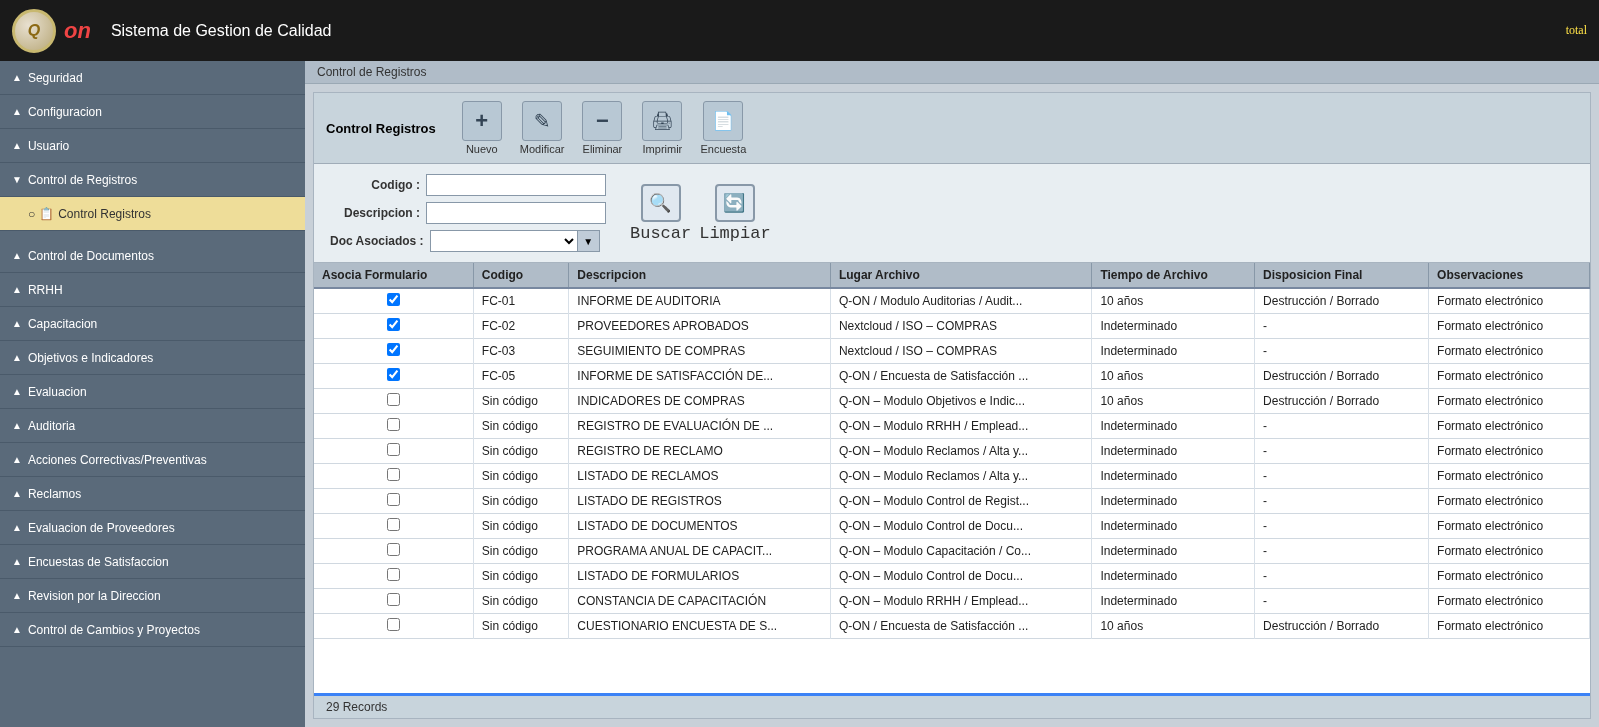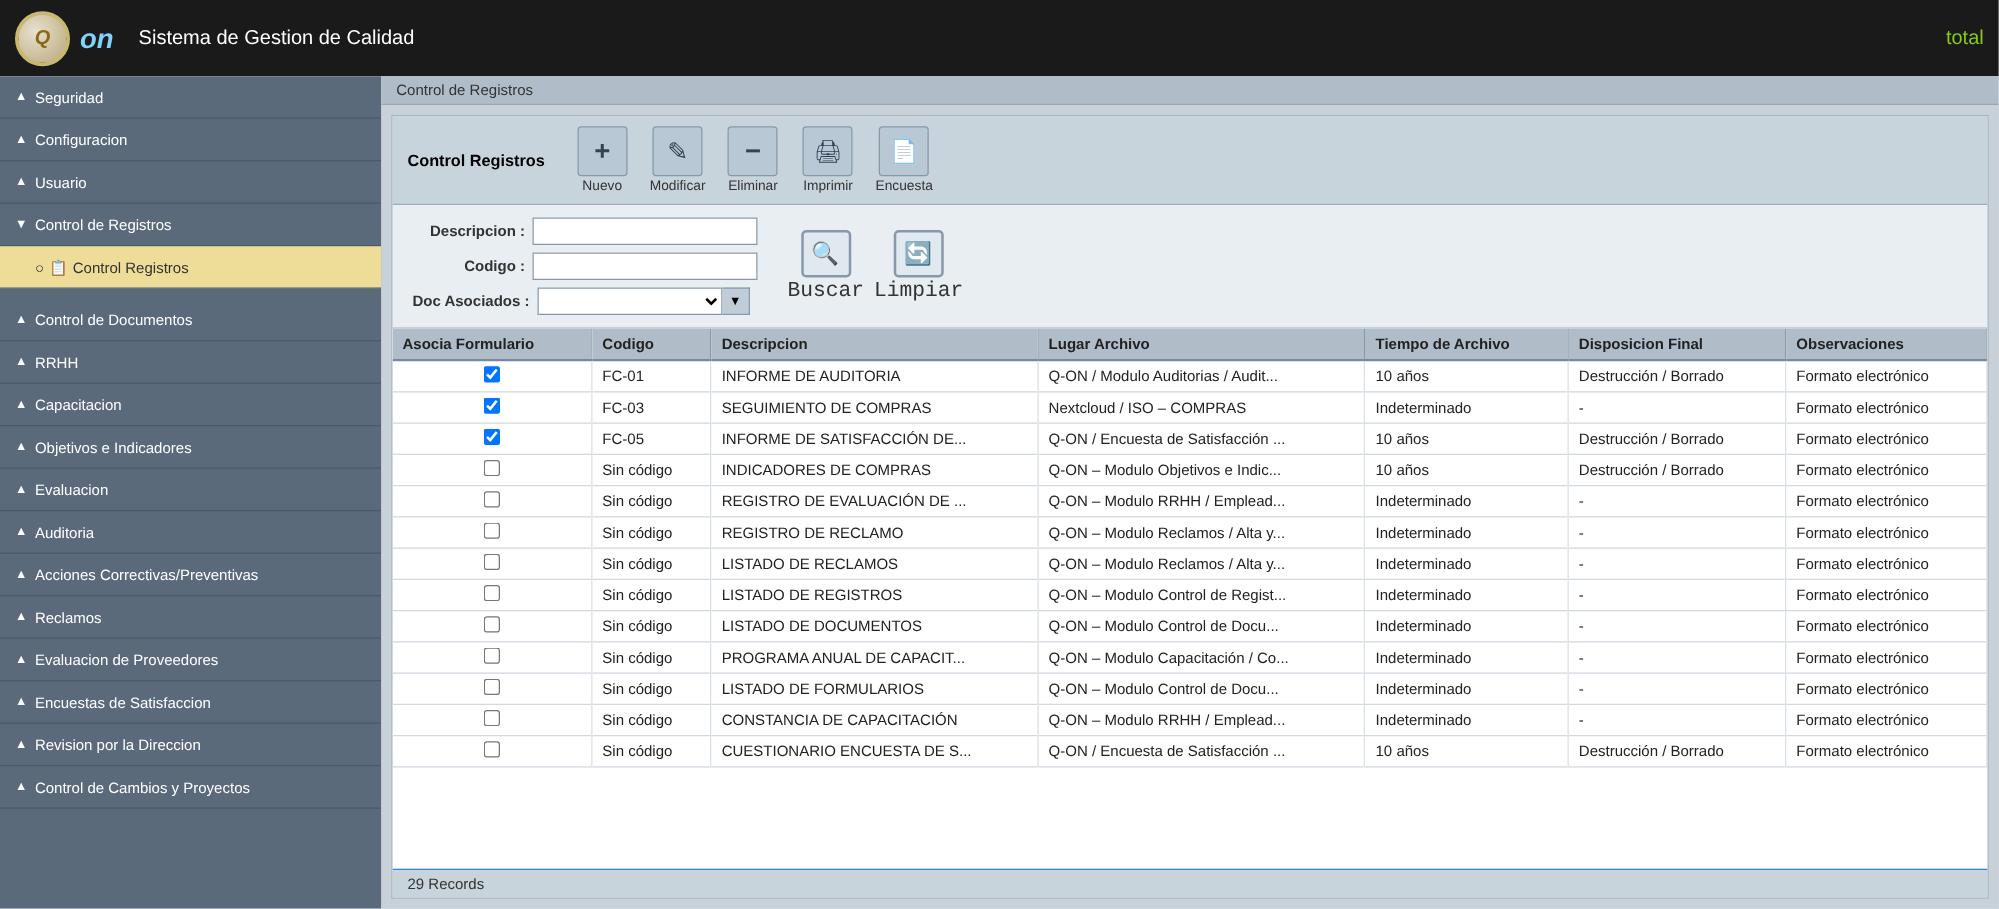--- a/index.html
+++ b/index.html
@@ -22,35 +22,36 @@
     .logo-circle {
       width: 44px; height: 44px;
       border-radius: 50%;
       background: radial-gradient(circle at 35% 35%, #e8e0d0, #b8a878);
       border: 3px solid #c8b870;
       display: flex; align-items: center; justify-content: center;
       font-size: 18px; font-weight: bold; color: #8b6914; font-style: italic;
       flex-shrink: 0;
     }
     .logo-on {
-      color: #7dd3fc;
+      color: #ef4444;
       font-size: 22px;
       font-weight: bold;
       font-style: italic;
     }
     .header-title {
       color: #ffffff;
       font-size: 16px;
       font-weight: normal;
       margin-left: 12px;
     }
     .header-right {
       margin-left: auto;
-      color: #84cc16;
-      font-size: 16px;
+      color: #fde047;
+      font-size: 12px;
+      font-family: Liberation Serif, serif;
     }
 
     
     #main-layout {
       display: flex;
       flex: 1;
       overflow: hidden;
     }
 
     
@@ -259,21 +260,21 @@
     }
     tbody td:first-child { text-align: center; max-width: 40px; }
     input[type="checkbox"] { cursor: pointer; }
 
     
     .table-footer {
       background: #c8d4dc;
       padding: 4px 12px;
       font-size: 12px;
       color: #333;
-      border-top: 1px solid #3b82f6;
+      border-top: 3px solid #3b82f6;
       flex-shrink: 0;
     }
 
     
     ::-webkit-scrollbar { width: 12px; height: 12px; }
     ::-webkit-scrollbar-track { background: #c0ccd8; }
     ::-webkit-scrollbar-thumb { background: #8898a8; border: 1px solid #7080a0; }
   </style>
 </head>
 <body>
@@ -391,25 +392,25 @@
         </div>
         <div class="toolbar-btn">
           <div class="btn-icon" style="font-size:18px;">📄</div>
           <span class="btn-label">Encuesta</span>
         </div>
       </div>
 
       <div class="search-area">
         <div class="search-fields">
           <div class="search-row">
-            <span class="search-label">Descripcion :</span>
+            <span class="search-label">Codigo :</span>
             <input type="text" class="search-input" style="">
           </div>
           <div class="search-row">
-            <span class="search-label">Codigo :</span>
+            <span class="search-label">Descripcion :</span>
             <input type="text" class="search-input" style="">
           </div>
           <div class="search-row">
             <span class="search-label">Doc Asociados :</span>
             <div class="search-select-wrap">
               <select class="search-select"></select>
               <div class="search-select-btn">▼</div>
             </div>
           </div>
         </div>
@@ -443,20 +444,29 @@
                 <td><input type="checkbox" checked="" style=""></td>
                 <td>FC-01</td>
                 <td>INFORME DE AUDITORIA</td>
                 <td>Q-ON / Modulo Auditorias / Audit...</td>
                 <td>10 años</td>
                 <td>Destrucción / Borrado</td>
                 <td>Formato electrónico</td>
               </tr>
               <tr>
                 <td><input type="checkbox" checked="" style=""></td>
+                <td>FC-02</td>
+                <td>PROVEEDORES APROBADOS</td>
+                <td>Nextcloud / ISO – COMPRAS</td>
+                <td>Indeterminado</td>
+                <td>-</td>
+                <td>Formato electrónico</td>
+              </tr>
+              <tr>
+                <td><input type="checkbox" checked="" style=""></td>
                 <td>FC-03</td>
                 <td>SEGUIMIENTO DE COMPRAS</td>
                 <td>Nextcloud / ISO – COMPRAS</td>
                 <td>Indeterminado</td>
                 <td>-</td>
                 <td>Formato electrónico</td>
               </tr>
               <tr>
                 <td><input type="checkbox" checked="" style=""></td>
                 <td>FC-05</td>

